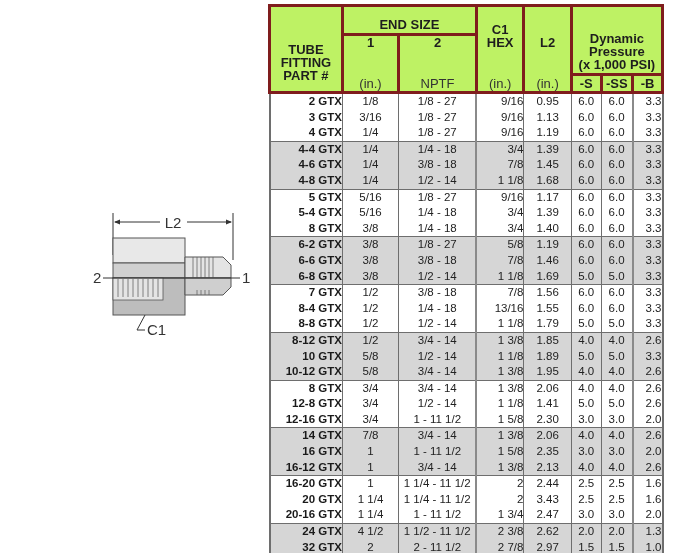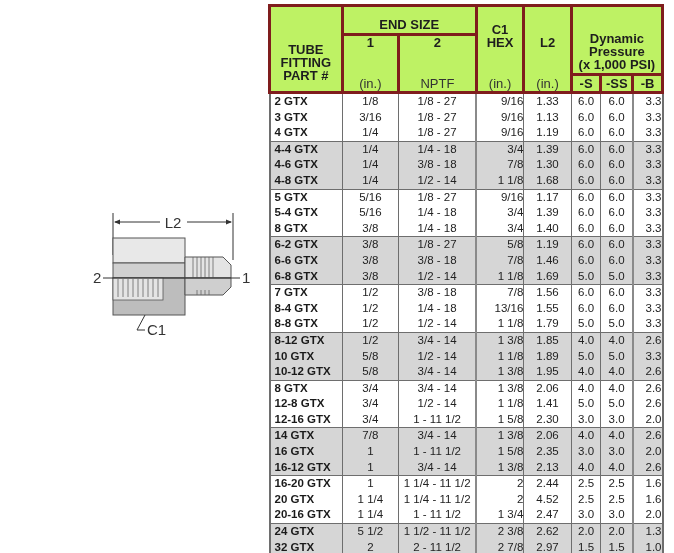--- a/index.html
+++ b/index.html
@@ -13,21 +13,21 @@
   #spec-table th {
     background:#bef264; color:#1e1e1e; font-weight:bold; text-align:center;
     border:3px solid #7f1d1d; padding:0; line-height:13px; font-size:13px;
   }
   #spec-table th .unit { font-weight:normal; color:#333;margin-top:28px; }
   #spec-table td {
     text-align:center; padding:0; height:15.6px; line-height:15.6px;
     border-left:1px solid #6e6e6e; border-right:1px solid #6e6e6e;
     white-space:nowrap;
   }
-  #spec-table td.part { text-align:left; padding-left:4px; font-weight:bold; color:#1a1a1a; }
+  #spec-table td.part { text-align:right; padding-left:12px; font-weight:bold; color:#1a1a1a; }
   #spec-table tr.shade td { background:#d6d6d6; }
   #spec-table tr.group-start td { border-top:1px solid #6e6e6e; }
   #spec-table td.thick-l { border-left:2px solid #8a8a8a;text-align:right; }
 </style>
 </head>
 <body>
 
 <svg id="diagram" viewBox="0 0 175 140" xmlns="http://www.w3.org/2000/svg">
 
   <line x1="28" y1="8" x2="28" y2="50" stroke="#333" stroke-width="1"></line>
@@ -127,21 +127,21 @@
       <th>-SS</th>
       <th>-B</th>
     </tr>
   </thead>
   <tbody id="tbody">
       <tr class="group-start">
         <td class="part">2 GTX</td>
         <td>1/8</td>
         <td>1/8 - 27</td>
         <td class="thick-l">9/16</td>
-        <td>1.33</td>
+        <td>0.95</td>
         <td>6.0</td>
         <td>6.0</td>
         <td class="thick-l">3.3</td>
       </tr>
       <tr>
         <td class="part">3 GTX</td>
         <td>3/16</td>
         <td>1/8 - 27</td>
         <td class="thick-l">9/16</td>
         <td>1.13</td>
@@ -167,21 +167,21 @@
         <td>1.39</td>
         <td>6.0</td>
         <td>6.0</td>
         <td class="thick-l">3.3</td>
       </tr>
       <tr class="shade">
         <td class="part">4-6 GTX</td>
         <td>1/4</td>
         <td>3/8 - 18</td>
         <td class="thick-l">7/8</td>
-        <td>1.30</td>
+        <td>1.45</td>
         <td>6.0</td>
         <td>6.0</td>
         <td class="thick-l">3.3</td>
       </tr>
       <tr class="shade">
         <td class="part">4-8 GTX</td>
         <td>1/4</td>
         <td>1/2 - 14</td>
         <td class="thick-l">1 1/8</td>
         <td>1.68</td>
@@ -377,38 +377,38 @@
         <td>2.44</td>
         <td>2.5</td>
         <td>2.5</td>
         <td class="thick-l">1.6</td>
       </tr>
       <tr>
         <td class="part">20 GTX</td>
         <td>1 1/4</td>
         <td>1 1/4 - 11 1/2</td>
         <td class="thick-l">2</td>
-        <td>4.52</td>
+        <td>3.43</td>
         <td>2.5</td>
         <td>2.5</td>
         <td class="thick-l">1.6</td>
       </tr>
       <tr>
         <td class="part">20-16 GTX</td>
         <td>1 1/4</td>
         <td>1 - 11 1/2</td>
         <td class="thick-l">1 3/4</td>
         <td>2.47</td>
         <td>3.0</td>
         <td>3.0</td>
         <td class="thick-l">2.0</td>
       </tr>
       <tr class="shade group-start">
         <td class="part">24 GTX</td>
-        <td>5 1/2</td>
+        <td>4 1/2</td>
         <td>1 1/2 - 11 1/2</td>
         <td class="thick-l">2 3/8</td>
         <td>2.62</td>
         <td>2.0</td>
         <td>2.0</td>
         <td class="thick-l">1.3</td>
       </tr>
       <tr class="shade">
         <td class="part">32 GTX</td>
         <td>2</td>

